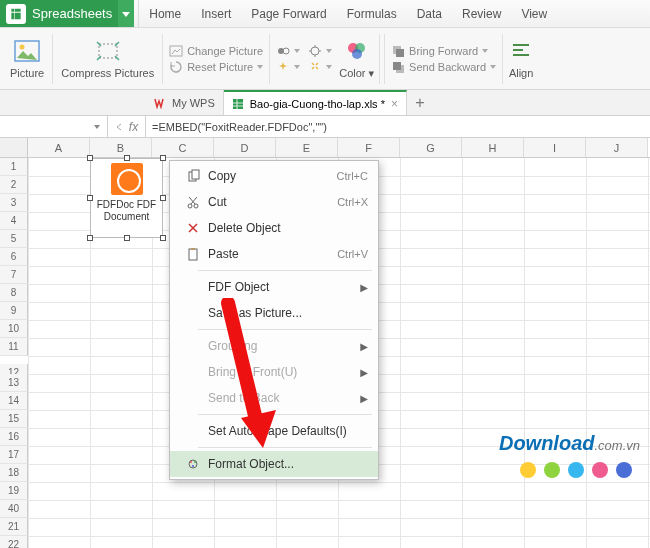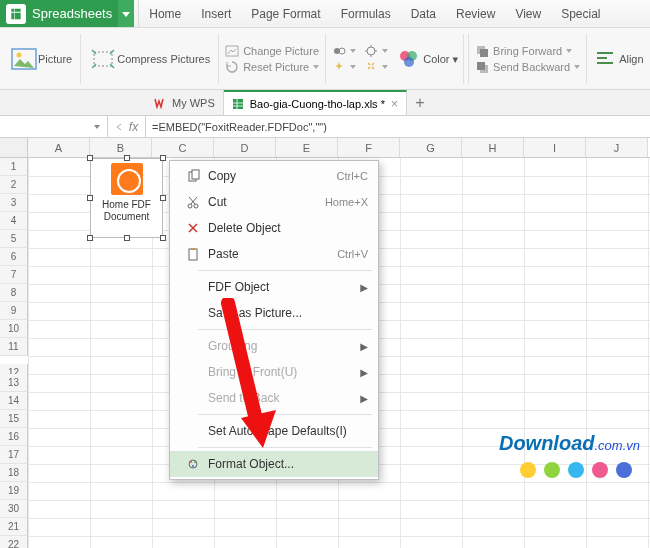--- a/index.html
+++ b/index.html
@@ -8,21 +8,21 @@
 .titlebar { height: 28px; background: linear-gradient(#fbfbfb,#f1f1f1); display: flex; align-items: stretch; border-bottom: 1px solid #dcdcdc; }
 .app-btn { display: flex; align-items: center; background: #2e9b4f; color: #ffffff; padding: 0 6px 0 6px; font-size: 13px; }
 .app-icon-box { width: 20px; height: 20px; background:#fff; border-radius:3px; display:flex; align-items:center; justify-content:center; margin-right:6px; }
 .app-icon-box svg { width:14px; height:14px; }
 .app-drop { width:16px; background:#3fab5e; display:flex; align-items:center; justify-content:center; margin-right:4px; }
 .menu-tabs { display:flex; align-items:center; }
 .menu-tab { padding: 0 10px; height:28px; line-height:28px; color:#555; font-size:12px; cursor:pointer; }
 .menu-tab.first { border-left:1px solid #dcdcdc; }
 
 .ribbon { height: 62px; background:#f7f7f7; border-bottom:1px solid #d7d7d7; display:flex; align-items:center; padding:0 4px; }
-.rib-col { display:flex; flex-direction:row; align-items:center; justify-content:center; height:100%; padding:0 6px; }
+.rib-col { display:flex; flex-direction:column; align-items:center; justify-content:center; height:100%; padding:0 6px; }
 .rib-big-icon { width:28px; height:28px; display:flex; align-items:center; justify-content:center; }
 .rib-label { font-size:11px; color:#555; margin-top:2px; text-align:center; line-height:1.1; }
 .rib-sep { width:1px; height:50px; background:#e0e0e0; margin:0 2px; }
 .rib-stack { display:flex; flex-direction:column; justify-content:center; height:100%; gap:2px; padding:0 4px; }
 .rib-row { display:flex; align-items:center; gap:4px; color:#888; font-size:11px; white-space:nowrap; }
 .rib-row svg { flex-shrink:0; }
 
 .doc-tabs { height:26px; background:#f2f2f2; border-bottom:1px solid #d0d0d0; display:flex; align-items:stretch; }
 .doc-tab { display:flex; align-items:center; padding:0 8px; gap:6px; font-size:11px; border-right:1px solid #d6d6d6; }
 .doc-tab.active { background:#fff; border-top:2px solid #2e9b4f; }
@@ -59,21 +59,21 @@
 .ctx-ico { width:22px; display:flex; align-items:center; justify-content:center; }
 .ctx-label { flex:1; padding-left:4px; }
 .ctx-short { color:#888; font-size:11px; }
 .ctx-arrow { color:#666; font-size:10px; }
 .ctx-sep { height:1px; background:#e0e0e0; margin:3px 6px 3px 28px; }
 
 .arrow-overlay { position:absolute; left:213px; top:298px; pointer-events:none; }
 
 .watermark { position:absolute; right:10px; top:432px; font-size:20px; font-weight:700; font-style:italic; }
 .watermark .d1 { color:#0a6fb5; }
-.watermark .d2 { color:#1d4ed8; font-size:13px; font-weight:400; }
+.watermark .d2 { color:#737373; font-size:13px; font-weight:400; }
 .dots { position:absolute; right:18px; top:462px; display:flex; gap:8px; }
 .dot { width:16px; height:16px; border-radius:50%; }
 </style>
 </head>
 <body>
 
 <div class="titlebar">
   <div class="app-btn">
     <span class="app-icon-box">
       <svg viewBox="0 0 24 24">
@@ -83,26 +83,25 @@
     <span>Spreadsheets</span>
   </div>
   <div class="app-drop">
     <svg width="8" height="8" viewBox="0 0 8 8">
         <path fill="#fff" d="M0 2h8L4 7z"></path>
       </svg>
   </div>
   <div class="menu-tabs">
     <div class="menu-tab first">Home</div>
     <div class="menu-tab">Insert</div>
-    <div class="menu-tab">Page Format</div>
+    <div class="menu-tab">Page Forward</div>
     <div class="menu-tab">Formulas</div>
     <div class="menu-tab">Data</div>
     <div class="menu-tab">Review</div>
     <div class="menu-tab">View</div>
-    <div class="menu-tab">Special</div>
   </div>
 </div>
 
 <div class="ribbon">
   <div class="rib-col">
     <span class="rib-big-icon">
       <svg width="26" height="22" viewBox="0 0 26 22">
           <rect x="1" y="1" width="24" height="20" fill="none" stroke="#6aa0d8" stroke-width="1.5"></rect>
           <circle cx="8" cy="7" r="2.5" fill="#f5c84a"></circle>
           <path d="M3 18l6-7 5 5 3-3 6 7z" fill="#7fb96a"></path>
@@ -299,42 +298,42 @@
       <div class="row-h" style="top: 252px;">15</div>
       <div class="grid-line-h" style="top: 270px;"></div>
       <div class="row-h" style="top: 270px;">16</div>
       <div class="grid-line-h" style="top: 288px;"></div>
       <div class="row-h" style="top: 288px;">17</div>
       <div class="grid-line-h" style="top: 306px;"></div>
       <div class="row-h" style="top: 306px;">18</div>
       <div class="grid-line-h" style="top: 324px;"></div>
       <div class="row-h" style="top: 324px;">19</div>
       <div class="grid-line-h" style="top: 342px;"></div>
-      <div class="row-h" style="top: 342px;">30</div>
+      <div class="row-h" style="top: 342px;">40</div>
       <div class="grid-line-h" style="top: 360px;"></div>
       <div class="row-h" style="top: 360px;">21</div>
       <div class="grid-line-h" style="top: 378px;"></div>
       <div class="row-h" style="top: 378px;">22</div>
       <div class="grid-line-v" style="left: 28px;"></div>
       <div class="grid-line-v" style="left: 90px;"></div>
       <div class="grid-line-v" style="left: 152px;"></div>
       <div class="grid-line-v" style="left: 214px;"></div>
       <div class="grid-line-v" style="left: 276px;"></div>
       <div class="grid-line-v" style="left: 338px;"></div>
       <div class="grid-line-v" style="left: 400px;"></div>
       <div class="grid-line-v" style="left: 462px;"></div>
       <div class="grid-line-v" style="left: 524px;"></div>
       <div class="grid-line-v" style="left: 586px;"></div>
       <div class="grid-line-v" style="left: 648px;"></div>
     </div>
 
   <div class="embedded-obj">
     <div class="pdf-icon"></div>
     <div class="obj-label">
-      <span>Home FDF</span><br><span>Document</span>
+      <span>FDFDoc FDF</span><br><span>Document</span>
     </div>
     <div class="sel-handle" style="left:-4px;top:-4px"></div>
     <div class="sel-handle" style="left:50%;top:-4px;margin-left:-3px"></div>
     <div class="sel-handle" style="right:-4px;top:-4px"></div>
     <div class="sel-handle" style="left:-4px;top:50%;margin-top:-3px"></div>
     <div class="sel-handle" style="right:-4px;top:50%;margin-top:-3px"></div>
     <div class="sel-handle" style="left:-4px;bottom:-4px"></div>
     <div class="sel-handle" style="left:50%;bottom:-4px;margin-left:-3px"></div>
     <div class="sel-handle" style="right:-4px;bottom:-4px"></div>
   </div>
@@ -367,21 +366,21 @@
     </div>
     <div class="ctx-item">
       <span class="ctx-ico">
         <svg width="14" height="14">
           <circle cx="4" cy="11" r="2" fill="none" stroke="#666"></circle>
           <circle cx="10" cy="11" r="2" fill="none" stroke="#666"></circle>
           <path d="M5 9L11 2M9 9L3 2" stroke="#666"></path>
         </svg>
       </span>
       <span class="ctx-label">Cut</span>
-      <span class="ctx-short">Home+X</span>
+      <span class="ctx-short">Ctrl+X</span>
     </div>
     <div class="ctx-item">
       <span class="ctx-ico">
         <svg width="14" height="14">
           <path d="M3 3l8 8M11 3l-8 8" stroke="#c33" stroke-width="1.5"></path>
         </svg>
       </span>
       <span class="ctx-label">Delete Object</span>
     </div>
     <div class="ctx-item">

